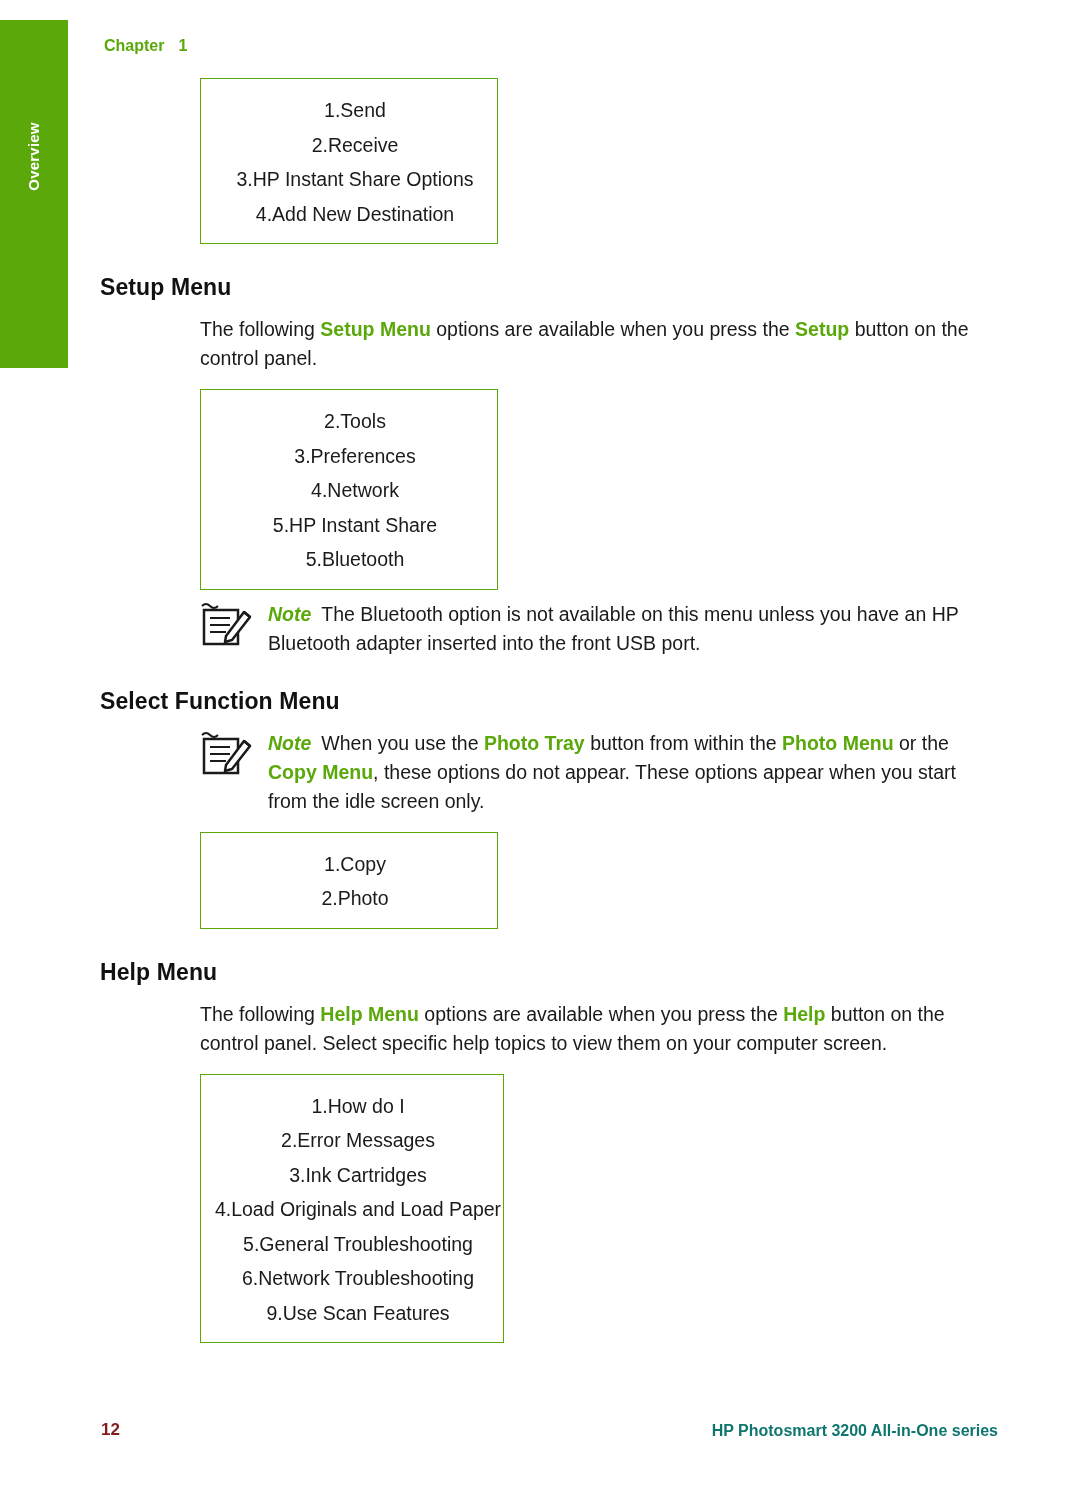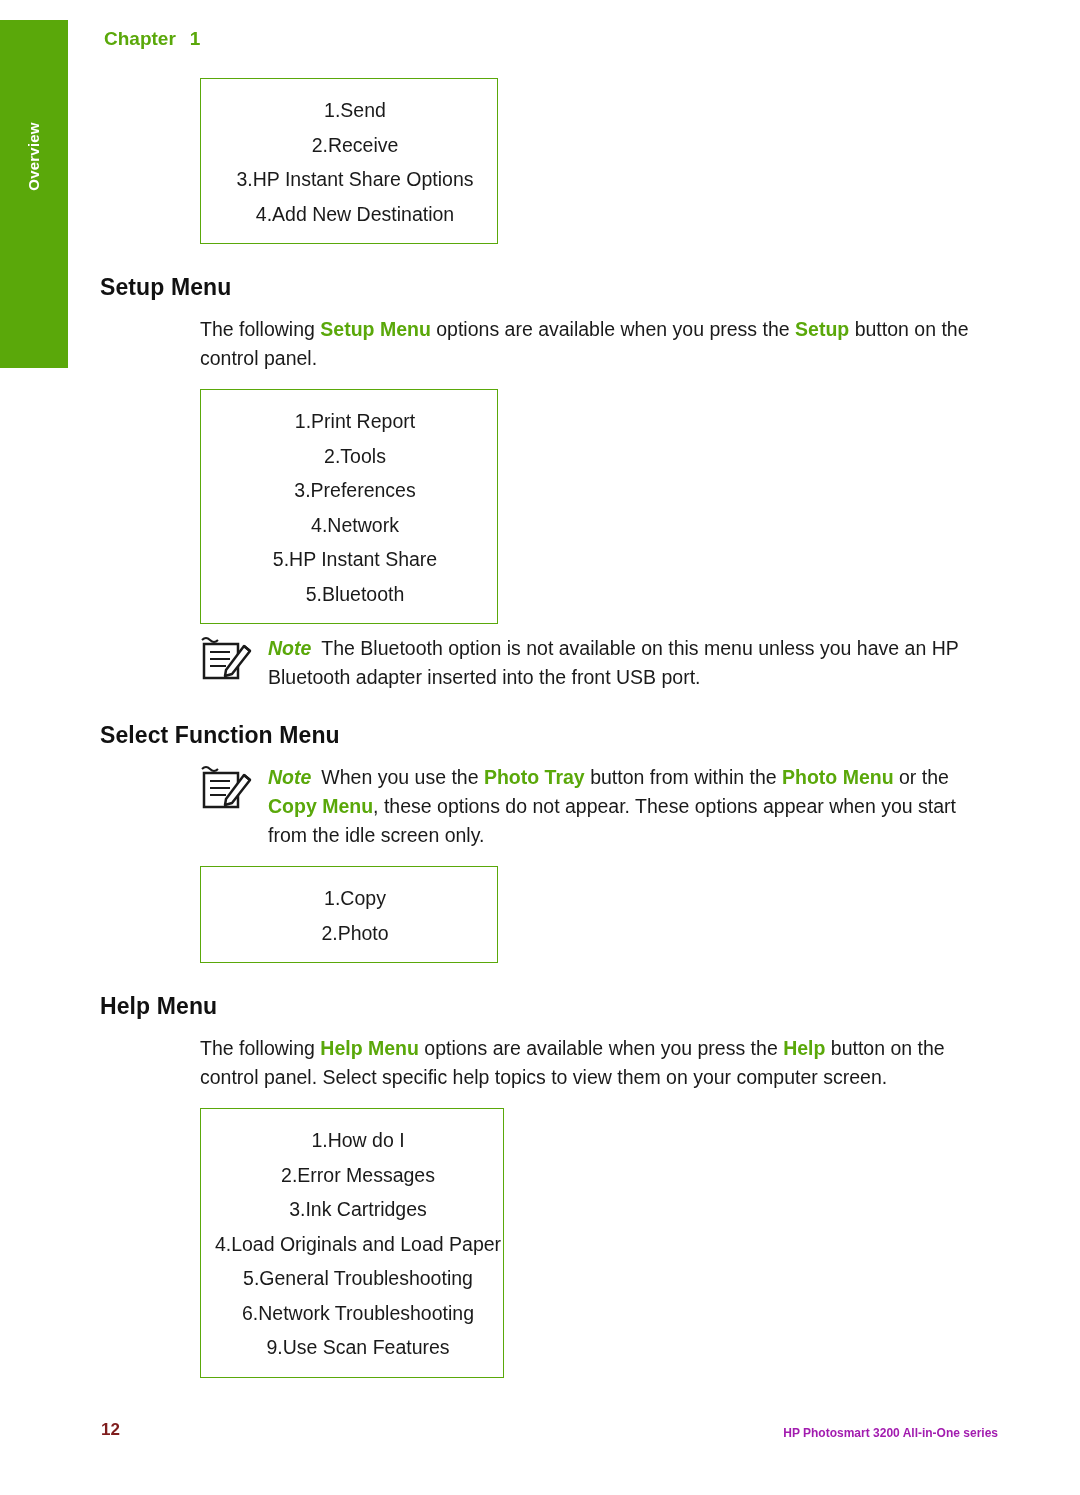--- a/index.html
+++ b/index.html
@@ -38,23 +38,23 @@
     transform: rotate(-90deg);
     color: #ffffff;
     font-size: 15px;
     font-weight: bold;
     letter-spacing: 0.2px;
     font-family: "Liberation Sans", sans-serif;
   }
   .chapter-label {
     position: absolute;
     left: 104px;
-    top: 28px;
+    top: 37px;
     color: #5aa80a;
-    font-size: 19px;
+    font-size: 16px;
     font-weight: bold;
   }
   .chapter-label .num {
     margin-left: 14px;
   }
   .content {
     position: absolute;
     left: 100px;
     top: 78px;
     width: 900px;
@@ -118,23 +118,23 @@
     left: 101px;
     bottom: 55px;
     font-size: 17px;
     font-weight: bold;
     color: #7f1d1d;
   }
   .footer-title {
     position: absolute;
     right: 82px;
     bottom: 55px;
-    font-size: 12px;
-    font-weight: bold;
-    color: #a21caf;
+    font-size: 16px;
+    font-weight: bold;
+    color: #0f766e;
   }
 </style>
 </head>
 <body>
 
 <div class="page">
 
   <div class="side-tab">
     <div class="side-tab-label">Overview</div>
   </div>
@@ -150,21 +150,20 @@
       <div class="item">2.Receive</div>
       <div class="item">3.HP Instant Share Options</div>
       <div class="item">4.Add New Destination</div>
     </div>
 
     <h2 class="section">Setup Menu</h2>
 
     <p class="body"><span>The following </span><span class="green">Setup Menu</span><span> options are available when you press the </span><span class="green">Setup</span><span> button on the control panel.</span></p>
 
     <div class="menu-box">
-      <div class="item">1.Print Report</div>
       <div class="item">2.Tools</div>
       <div class="item">3.Preferences</div>
       <div class="item">4.Network</div>
       <div class="item">5.HP Instant Share</div>
       <div class="item">5.Bluetooth</div>
     </div>
 
     <div class="note">
       <span class="note-icon">
         <svg width="56" height="46" viewBox="0 0 56 46" xmlns="http://www.w3.org/2000/svg">

